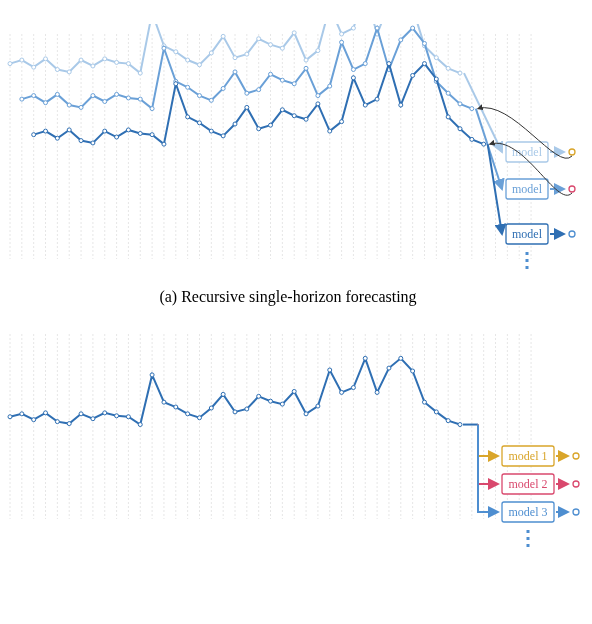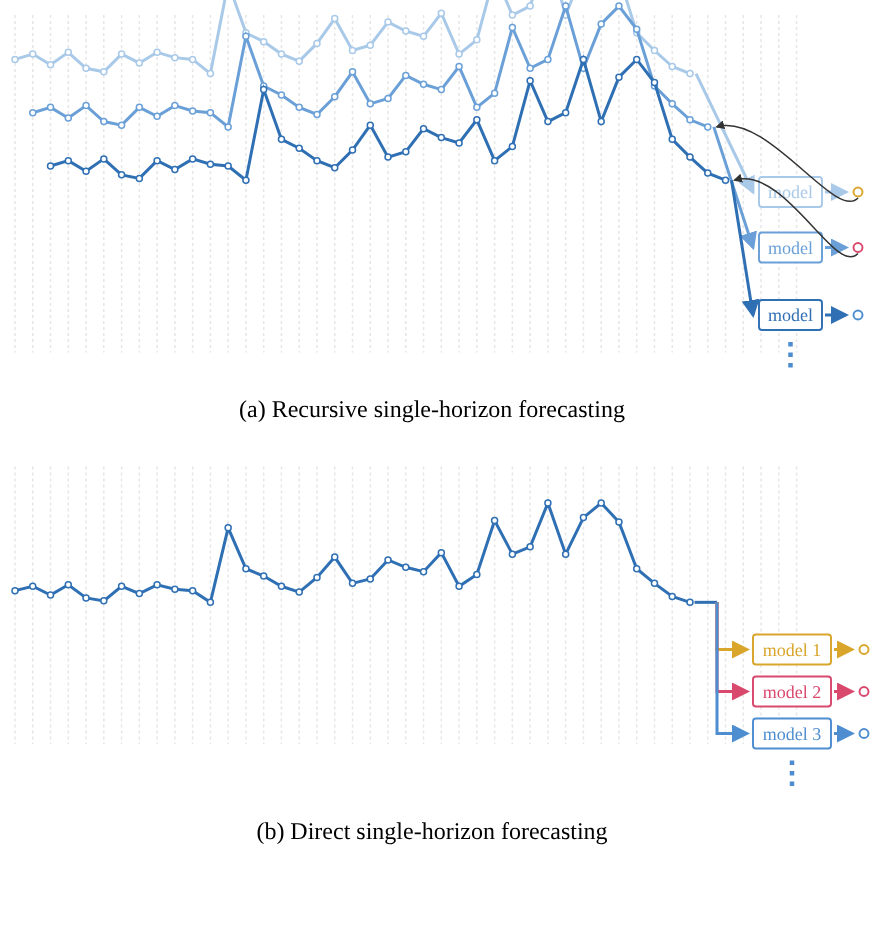--- a/index.html
+++ b/index.html
@@ -5,20 +5,21 @@
   body {
     margin: 0;
     font-family: "Times New Roman", Georgia, serif;
     background: #fff;
     color: #000;
     width: 592px;
   }
   .figure {
     position: relative;
     width: 592px;
+    margin-top: 24px;
   }
   .panel {
     position: relative;
     width: 592px;
   }
   .caption {
     text-align: center;
     font-size: 16px;
     color: #000;
     padding: 10px 16px 18px 0;
@@ -386,16 +387,15 @@
         <path d="M478,100.55263157894737 L478,160 L498,160" class="arrow" stroke="#d9486d" marker-end="url(#arr-pink)"></path>
         <line x1="556" y1="160" x2="568" y2="160" class="arrow" stroke="#d9486d" marker-end="url(#arr-pink)"></line>
         <circle cx="576" cy="160" r="3" class="pred" stroke="#d9486d"></circle>
         <rect x="502" y="178" width="52" height="20" rx="2" ry="2" class="model-box" stroke="#4e8ed0"></rect>
         <text x="528" y="192" text-anchor="middle" class="model-label" fill="#4e8ed0">model 3</text>
         <path d="M478,100.55263157894737 L478,188 L498,188" class="arrow" stroke="#4e8ed0" marker-end="url(#arr-teal)"></path>
         <line x1="556" y1="188" x2="568" y2="188" class="arrow" stroke="#4e8ed0" marker-end="url(#arr-teal)"></line>
         <circle cx="576" cy="188" r="3" class="pred" stroke="#4e8ed0"></circle>
         <line x1="528" y1="206" x2="528" y2="226" class="vdots"></line>
       </svg>
-    <div class="caption">(b)  Direct single-horizon forecasting</div>
   </div>
 
 </div>
 
 </body></html>

